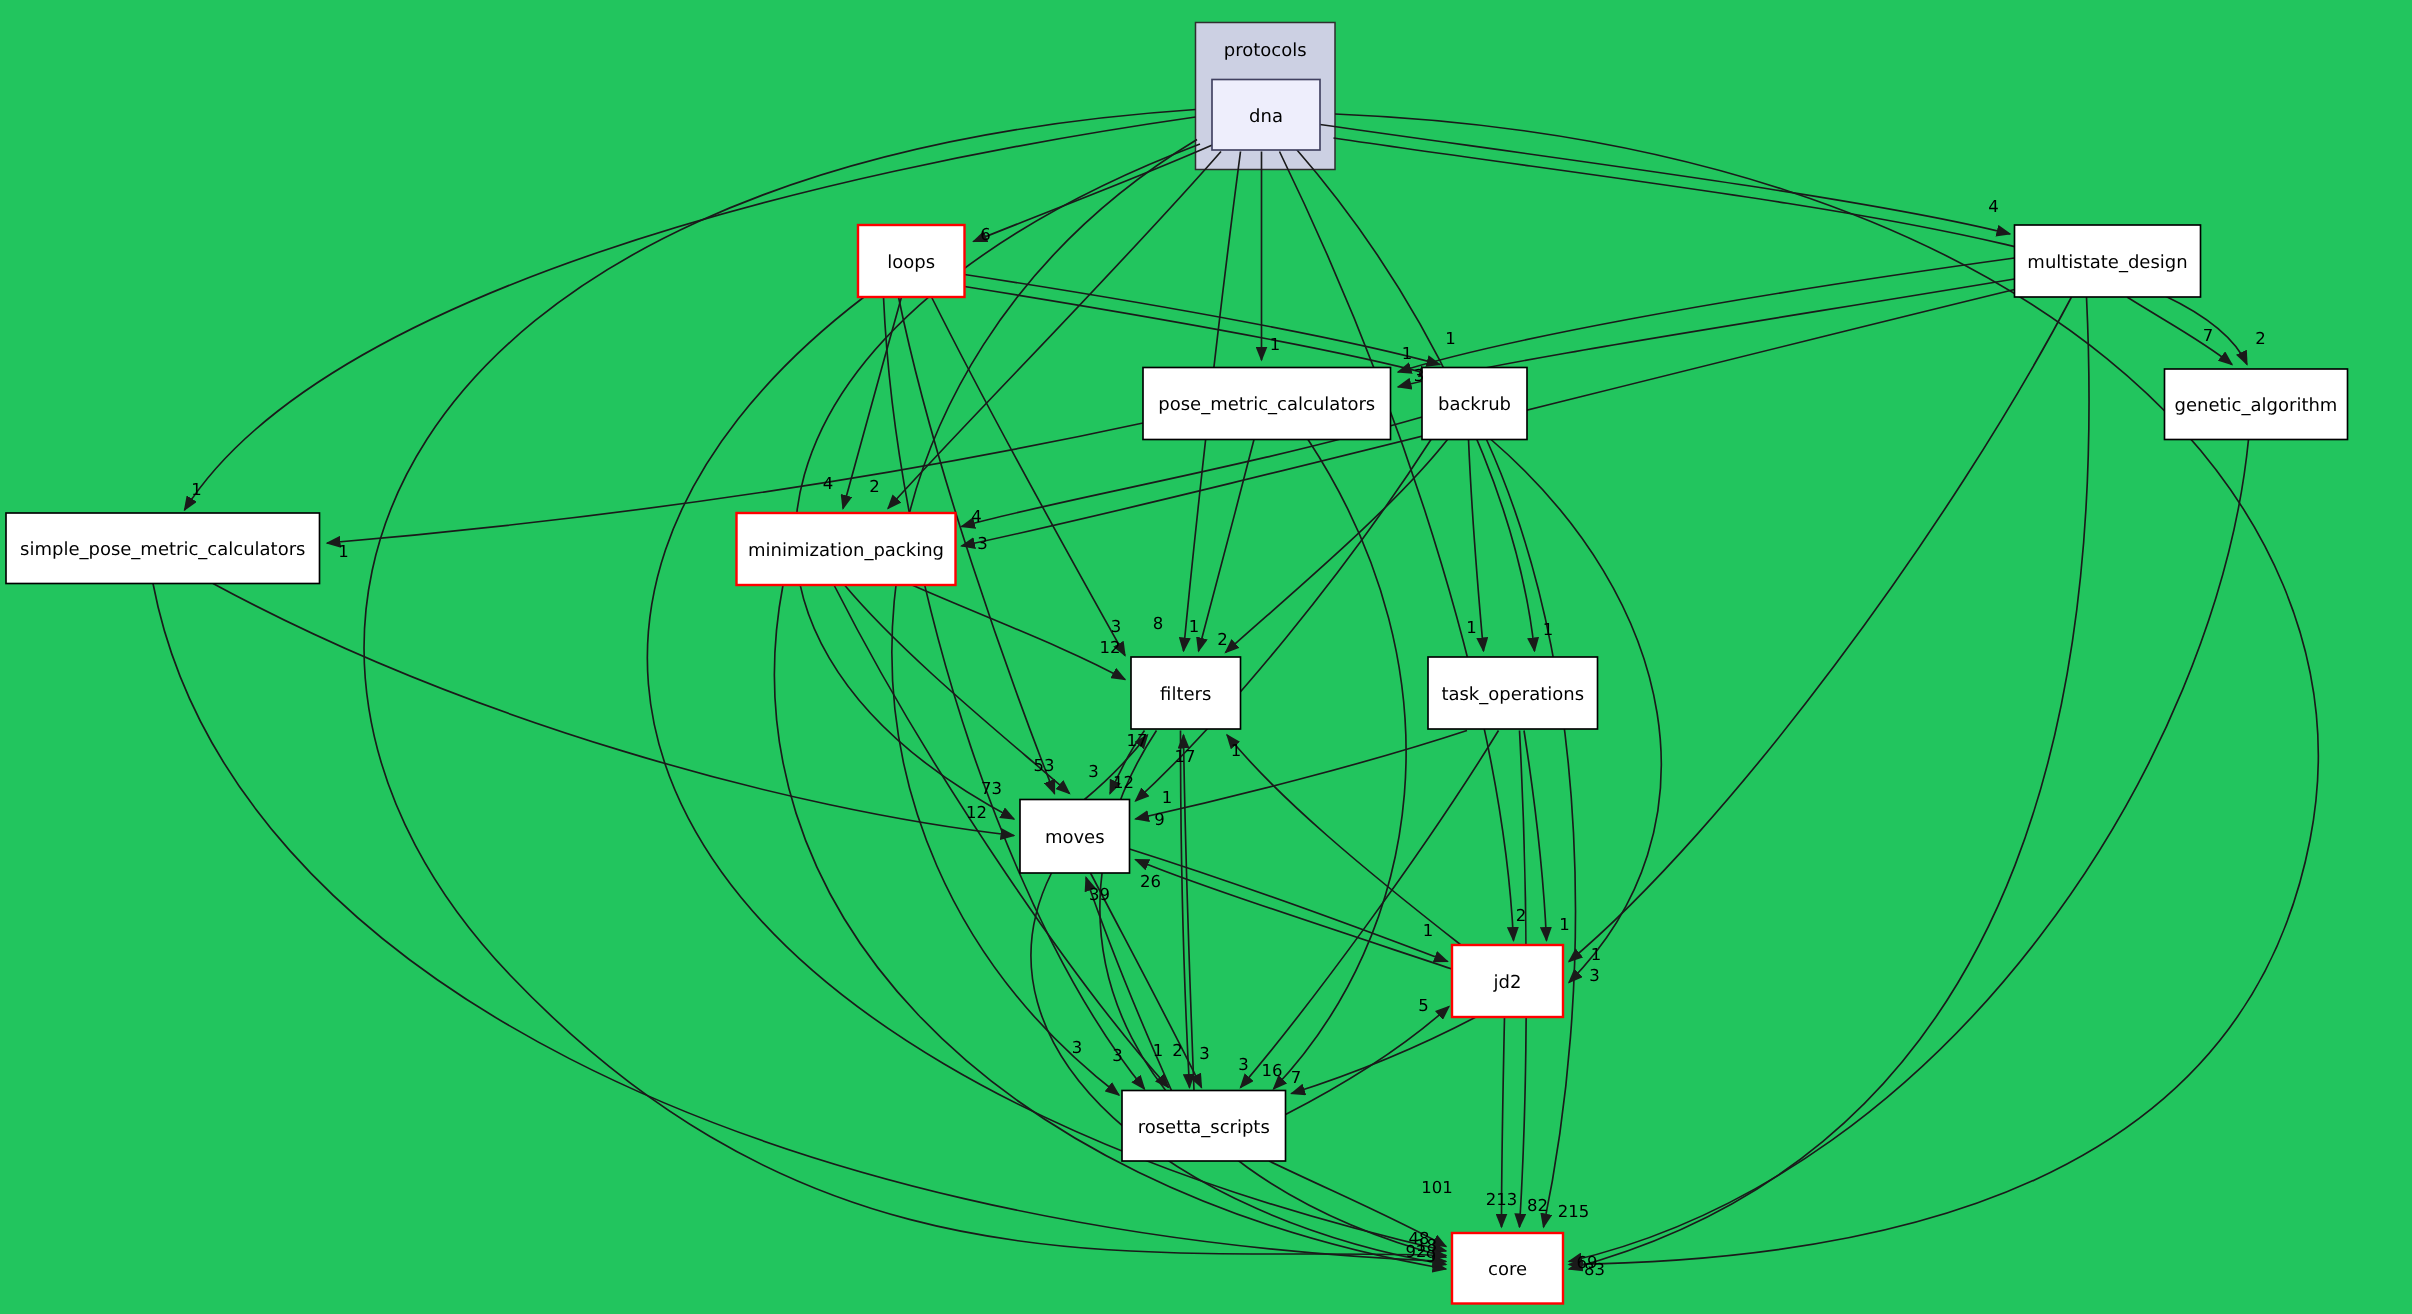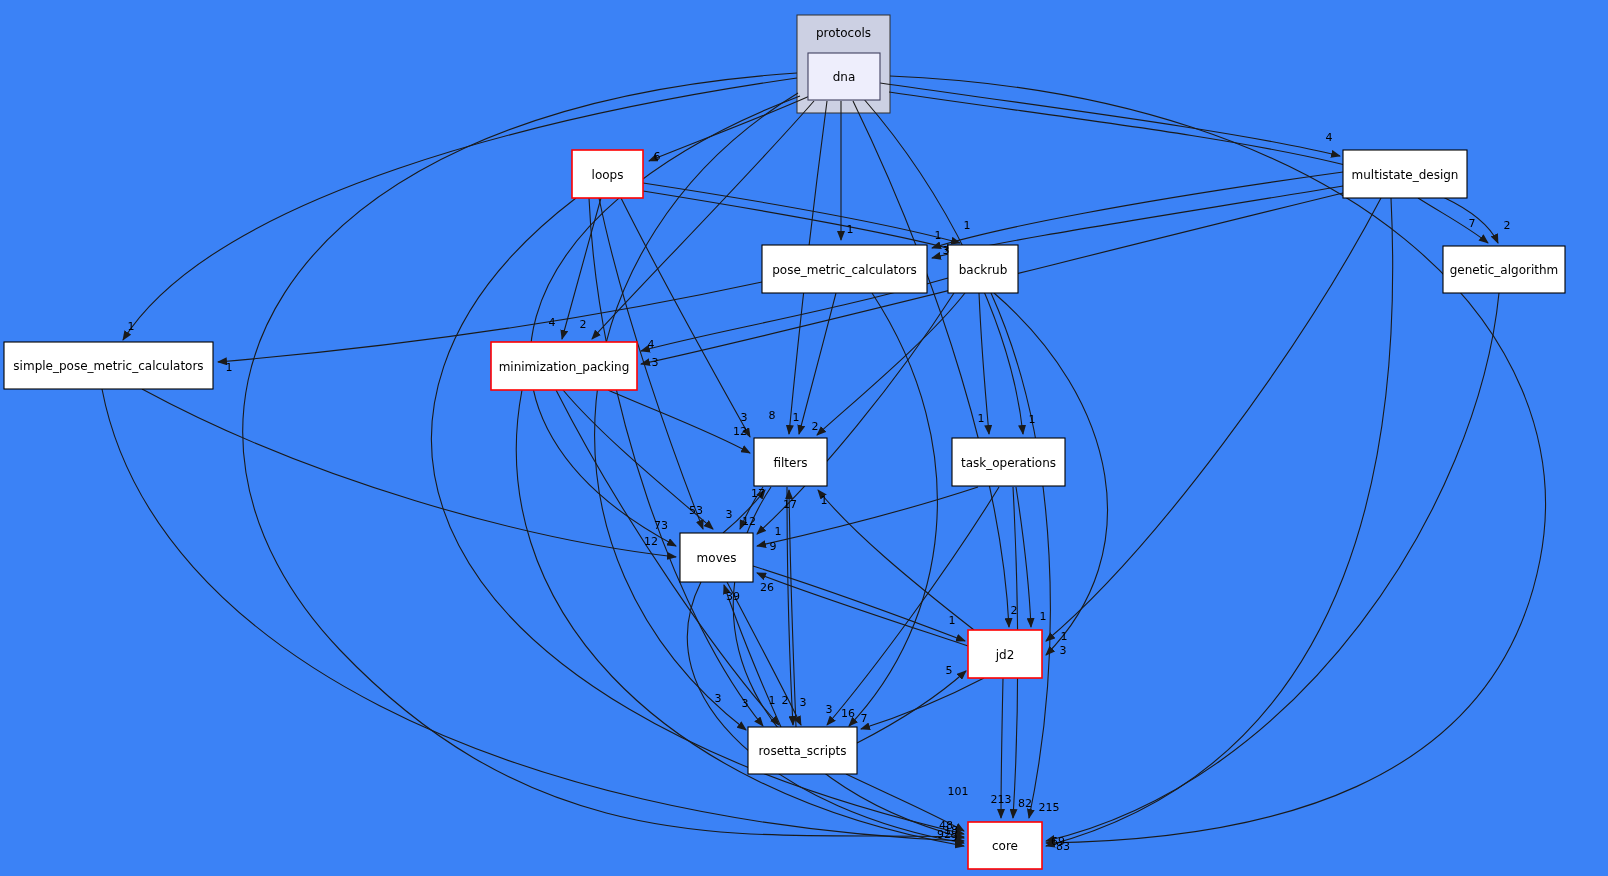--- a/index.html
+++ b/index.html
@@ -1,16 +1,16 @@
 <!DOCTYPE html>
 <html><head>
 <meta charset="utf-8">
 <style>
   html,body{margin:0;padding:0;background:#ffffff;}
-  .stage{position:relative;width:1608px;height:876px;background:#3b82f6;overflow:hidden;
+  .stage{position:relative;width:1608px;height:876px;background:#22c55e;overflow:hidden;
          font-family:"DejaVu Sans","Liberation Sans",sans-serif;}
   svg{position:absolute;left:0;top:0;}
   svg text{font-family:"DejaVu Sans","Liberation Sans",sans-serif;}
   .node-rect{cursor:pointer;}
 </style>
 </head>
 <body>
 
 <div class="stage">
   <svg id="graph-svg" width="1608" height="876" viewBox="0 0 1608 876">

